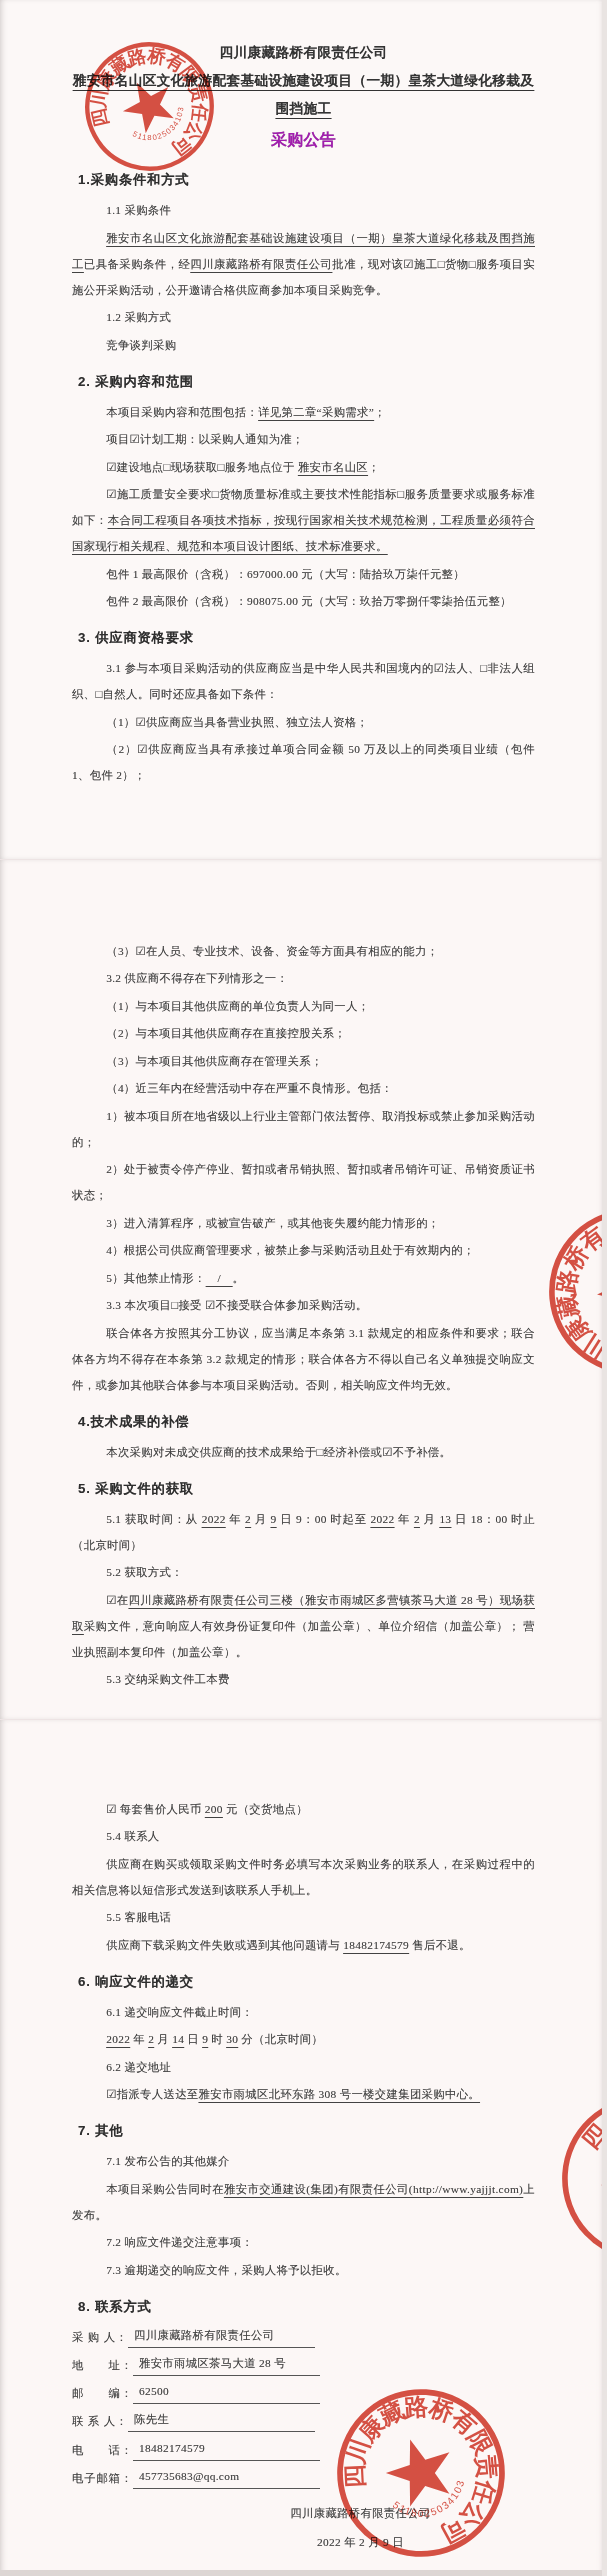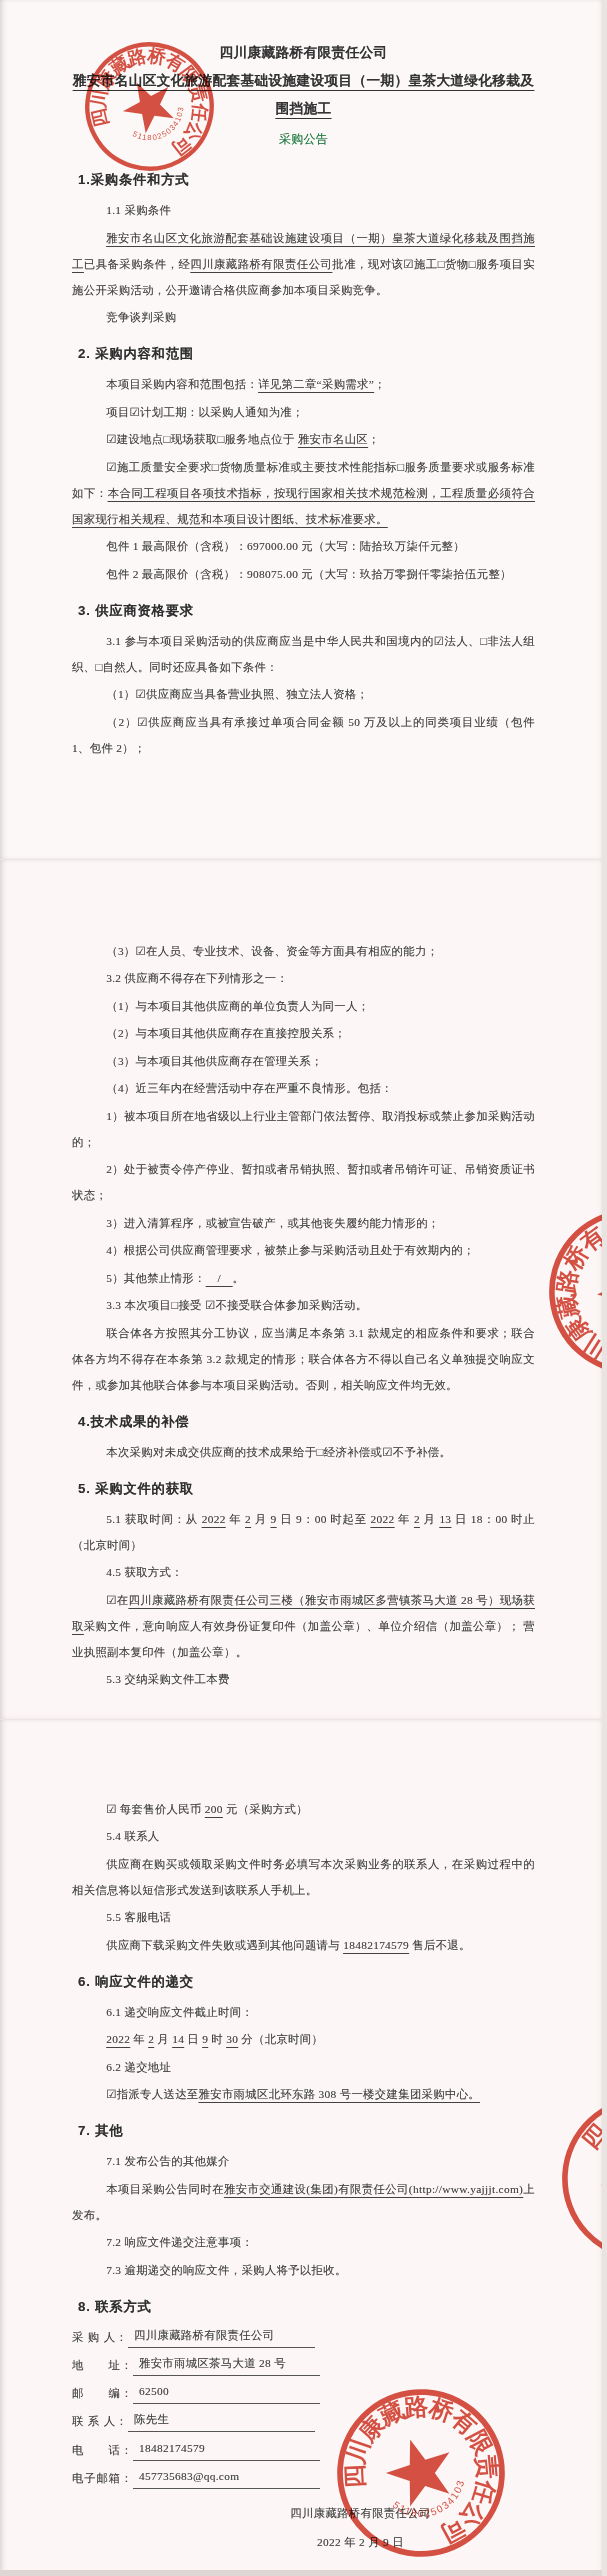--- a/index.html
+++ b/index.html
@@ -8,22 +8,22 @@
   .page{position:relative;width:602px;height:859px;background:#fcf8f7;overflow:hidden;
         box-shadow:inset 4.6px 0 7.6px -4.6px rgba(120,110,110,.45), inset -3px 0 6.8px -4.6px rgba(150,140,140,.4);}
   .page+.page{border-top:1.5px solid #ede4e4;background:#fcf7f6;}
   .content{position:relative;padding:0 67px 0 72px;z-index:1;}
   .pad1{padding-top:39px;} .pad2{padding-top:76px;} .pad3{padding-top:74px;}
   .blk{font-size:11.4px;line-height:26px;letter-spacing:0.3px;margin:1.5px 0;
        text-shadow:0 0 0.4px rgba(70,70,70,.45);}
   .doc-title{font-family:"Liberation Sans","DejaVu Sans",sans-serif;font-weight:700;
        font-size:13.7px;line-height:28px;text-align:center;color:#333;margin:0;}
   .u-block{text-decoration:underline;text-underline-offset:4.6px;text-decoration-thickness:1.1px;}
-  .big-title{font-family:"Liberation Sans","DejaVu Sans",sans-serif;font-weight:400;
-       font-size:12px;line-height:33px;text-align:center;color:#15803d;margin:0 0 3px 0;}
+  .big-title{font-family:"Liberation Sans","DejaVu Sans",sans-serif;font-weight:700;
+       font-size:16px;line-height:33px;text-align:center;color:#a21caf;margin:0 0 3px 0;}
   .h1{font-family:"Liberation Sans","DejaVu Sans",sans-serif;font-weight:700;
        font-size:13.3px;line-height:23px;color:#2e2e2e;margin:12px 0 6px 6px;letter-spacing:0.8px;}
   .sub{text-indent:3em;}
   .p{text-indent:3em;text-align:justify;}
   .u{text-decoration:underline;text-underline-offset:3.8px;text-decoration-thickness:0.8px;}
   .kv{display:flex;align-items:flex-start;margin:2.3px 0;}
   .kv-label{white-space:pre;letter-spacing:0.8px;}
   .kv-value{display:inline-block;min-width:178px;border-bottom:0.8px solid #555;
        padding:0 3px 0 6px;line-height:23px;}
   .sign{margin:7.6px 68px 0 auto;width:213px;text-align:center;line-height:29px;}
@@ -36,20 +36,21 @@
 
 <div id="doc">
   <div class="page">
     <div class="content pad1">
         <div class="blk doc-title">四川康藏路桥有限责任公司</div>
         <div class="blk doc-title u-block">雅安市名山区文化旅游配套基础设施建设项目（一期）皇茶大道绿化移栽及围挡施工</div>
         <div class="blk big-title">采购公告</div>
         <div class="blk h1">1.采购条件和方式</div>
         <div class="blk sub">1.1 采购条件</div>
         <div class="blk p"><span class="u">雅安市名山区文化旅游配套基础设施建设项目（一期）皇茶大道绿化移栽及围挡施工</span><span>已具备采购条件，经</span><span class="u">四川康藏路桥有限责任公司</span><span>批准，现对该☑施工□货物□服务项目实施公开采购活动，公开邀请合格供应商参加本项目采购竞争。</span></div>
+        <div class="blk sub">1.2 采购方式</div>
         <div class="blk p"><span>竞争谈判采购</span></div>
         <div class="blk h1">2. 采购内容和范围</div>
         <div class="blk p"><span>本项目采购内容和范围包括：</span><span class="u">详见第二章“采购需求”</span><span>；</span></div>
         <div class="blk p"><span>项目☑计划工期：以采购人通知为准；</span></div>
         <div class="blk p"><span>☑建设地点□现场获取□服务地点位于 </span><span class="u">雅安市名山区</span><span>；</span></div>
         <div class="blk p"><span>☑施工质量安全要求□货物质量标准或主要技术性能指标□服务质量要求或服务标准如下：</span><span class="u">本合同工程项目各项技术指标，按现行国家相关技术规范检测，工程质量必须符合国家现行相关规程、规范和本项目设计图纸、技术标准要求。</span></div>
         <div class="blk p"><span>包件 1 最高限价（含税）：697000.00 元（大写：陆拾玖万柒仟元整）</span></div>
         <div class="blk p"><span>包件 2 最高限价（含税）：908075.00 元（大写：玖拾万零捌仟零柒拾伍元整）</span></div>
         <div class="blk h1">3. 供应商资格要求</div>
         <div class="blk p"><span>3.1 参与本项目采购活动的供应商应当是中华人民共和国境内的☑法人、□非法人组织、□自然人。同时还应具备如下条件：</span></div>
@@ -79,38 +80,38 @@
         <div class="blk p"><span>2）处于被责令停产停业、暂扣或者吊销执照、暂扣或者吊销许可证、吊销资质证书状态；</span></div>
         <div class="blk p"><span>3）进入清算程序，或被宣告破产，或其他丧失履约能力情形的；</span></div>
         <div class="blk p"><span>4）根据公司供应商管理要求，被禁止参与采购活动且处于有效期内的；</span></div>
         <div class="blk p"><span>5）其他禁止情形：</span><span class="u">　/　</span><span>。</span></div>
         <div class="blk sub">3.3 本次项目□接受 ☑不接受联合体参加采购活动。</div>
         <div class="blk p"><span>联合体各方按照其分工协议，应当满足本条第 3.1 款规定的相应条件和要求；联合体各方均不得存在本条第 3.2 款规定的情形；联合体各方不得以自己名义单独提交响应文件，或参加其他联合体参与本项目采购活动。否则，相关响应文件均无效。</span></div>
         <div class="blk h1">4.技术成果的补偿</div>
         <div class="blk p"><span>本次采购对未成交供应商的技术成果给于□经济补偿或☑不予补偿。</span></div>
         <div class="blk h1">5. 采购文件的获取</div>
         <div class="blk p"><span>5.1 获取时间：从 </span><span class="u">2022</span><span> 年 </span><span class="u">2</span><span> 月 </span><span class="u">9</span><span> 日 9：00 时起至 </span><span class="u">2022</span><span> 年 </span><span class="u">2</span><span> 月 </span><span class="u">13</span><span> 日 18：00 时止（北京时间）</span></div>
-        <div class="blk sub">4.5 获取方式：</div>
+        <div class="blk sub">5.2 获取方式：</div>
         <div class="blk p"><span>☑在</span><span class="u">四川康藏路桥有限责任公司三楼（雅安市雨城区多营镇茶马大道 28 号）现场获取</span><span>采购文件，意向响应人有效身份证复印件（加盖公章）、单位介绍信（加盖公章）； 营业执照副本复印件（加盖公章）。</span></div>
         <div class="blk sub">5.3 交纳采购文件工本费</div>
       </div>
   <svg class="stamp" viewBox="0 0 200 200" style="left:545px;top:345px;width:173px;height:173px;transform:rotate(-95deg)">
         <defs>
           <path id="arc1" d="M 100,100 m -66,0 a 66,66 0 1,1 132,0 a 66,66 0 1,1 -132,0"></path>
           <path id="barc1" d="M 100,100 m -50,0 a 50,50 0 0,0 100,0"></path>
         </defs>
         <circle cx="100" cy="100" r="92" fill="none" stroke="#d23a2b" stroke-width="6.5"></circle>
         <polygon points="100,60 109.3,87.3 138.0,87.6 115.0,104.8 123.5,132.3 100,115.5 76.5,132.3 85.0,104.8 62.0,87.6 90.7,87.3" fill="#d23a2b"></polygon>
         <text fill="#d23a2b" font-size="27" font-weight="bold" font-family="Liberation Sans, sans-serif"><textPath href="#arc1" startOffset="4" textLength="308">四川康藏路桥有限责任公司</textPath></text>
         <text fill="#d23a2b" font-size="11.5" font-family="Liberation Sans, sans-serif"><textPath href="#barc1" startOffset="27" textLength="104">5118025034103</textPath></text>
       </svg>
     </div>
   <div class="page">
     <div class="content pad3">
-        <div class="blk p"><span>☑ 每套售价人民币 </span><span class="u">200</span><span> 元（采购方式）</span></div>
+        <div class="blk p"><span>☑ 每套售价人民币 </span><span class="u">200</span><span> 元（交货地点）</span></div>
         <div class="blk sub">5.4 联系人</div>
         <div class="blk p"><span>供应商在购买或领取采购文件时务必填写本次采购业务的联系人，在采购过程中的相关信息将以短信形式发送到该联系人手机上。</span></div>
         <div class="blk sub">5.5 客服电话</div>
         <div class="blk p"><span>供应商下载采购文件失败或遇到其他问题请与 </span><span class="u">18482174579</span><span> 售后不退。</span></div>
         <div class="blk h1">6. 响应文件的递交</div>
         <div class="blk sub">6.1 递交响应文件截止时间：</div>
         <div class="blk p"><span class="u">2022</span><span> 年 </span><span class="u">2</span><span> 月 </span><span class="u">14</span><span> 日 </span><span class="u">9</span><span> 时 </span><span class="u">30</span><span> 分（北京时间）</span></div>
         <div class="blk sub">6.2 递交地址</div>
         <div class="blk p"><span>☑指派专人送达至</span><span class="u">雅安市雨城区北环东路 308 号一楼交建集团采购中心。</span></div>
         <div class="blk h1">7. 其他</div>

